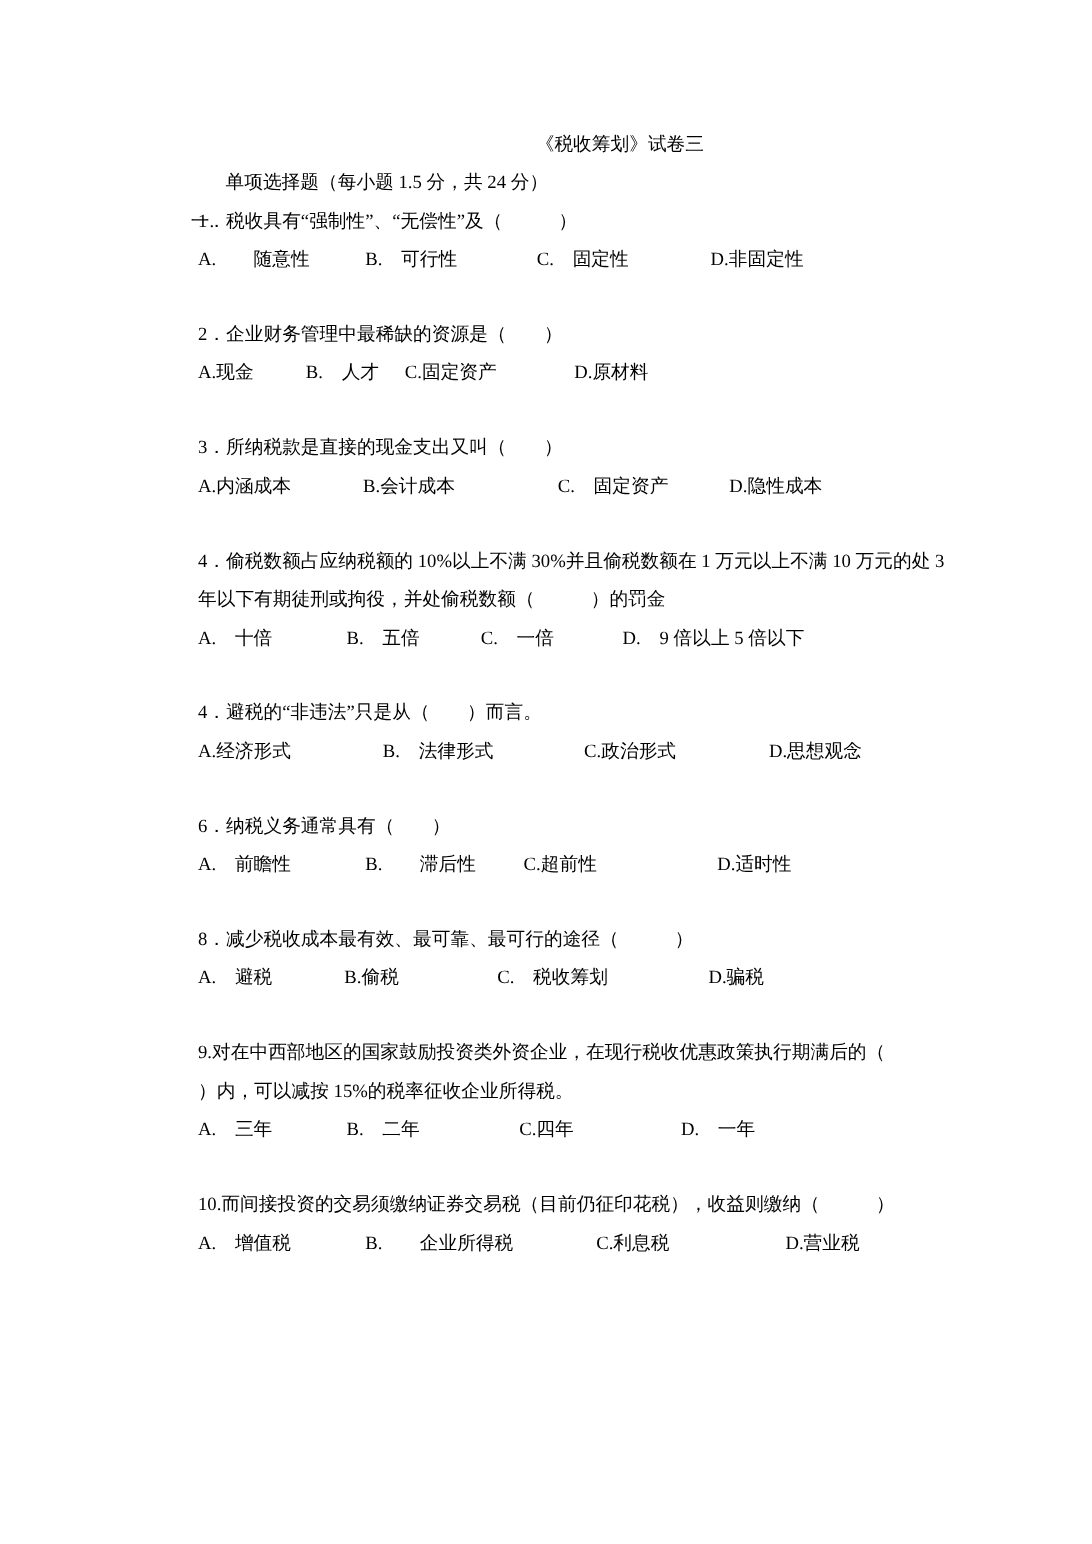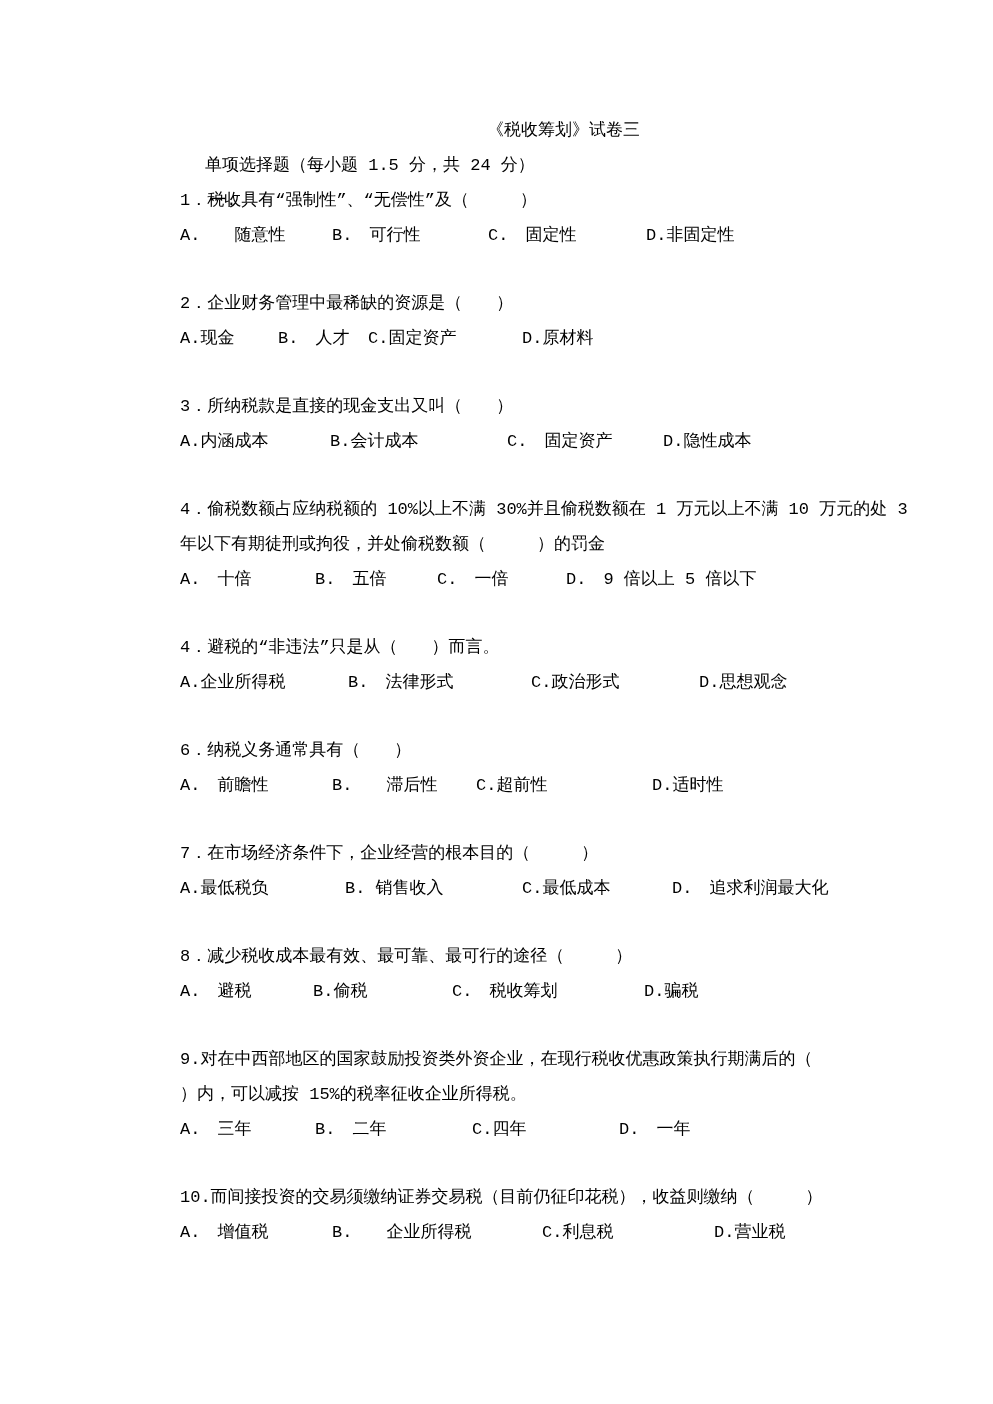--- a/index.html
+++ b/index.html
@@ -2,21 +2,21 @@
 <html><head>
 <meta charset="utf-8">
 <style>
   html,body{margin:0;padding:0;background:#ffffff;}
   .page{
     position:relative;
     width:993px;
     height:1404px;
     background:#ffffff;
     overflow:hidden;
-    font-family:Liberation Mono, monospace;
+    font-family:Liberation Serif, serif;
     font-size:17px;
     color:#000000;
   }
   .content{
     position:absolute;
     left:148px;
     top:0;
     width:714px;
   }
   .line{
@@ -100,46 +100,37 @@
         <span class="opt" style="left:0px">A.　十倍</span>
         <span class="opt" style="left:135px">B.　五倍</span>
         <span class="opt" style="left:257px">C.　一倍</span>
         <span class="opt" style="left:386px">D.　9 倍以上 5 倍以下</span>
       </div>
     </div>
 
     <div class="block">
       <div class="line">4．避税的“非违法”只是从（　　）而言。</div>
       <div class="line opts">
-        <span class="opt" style="left:0px">A.企业所得税</span>
+        <span class="opt" style="left:0px">A.经济形式</span>
         <span class="opt" style="left:168px">B.　法律形式</span>
         <span class="opt" style="left:351px">C.政治形式</span>
         <span class="opt" style="left:519px">D.思想观念</span>
       </div>
     </div>
 
     <div class="block">
       <div class="line">6．纳税义务通常具有（　　）</div>
       <div class="line opts">
         <span class="opt" style="left:0px">A.　前瞻性</span>
         <span class="opt" style="left:152px">B.　　滞后性</span>
         <span class="opt" style="left:296px">C.超前性</span>
         <span class="opt" style="left:472px">D.适时性</span>
       </div>
     </div>
 
-    <div class="block">
-      <div class="line">7．在市场经济条件下，企业经营的根本目的（　　　）</div>
-      <div class="line opts">
-        <span class="opt" style="left:0px">A.最低税负</span>
-        <span class="opt" style="left:165px">B. 销售收入</span>
-        <span class="opt" style="left:342px">C.最低成本</span>
-        <span class="opt" style="left:492px">D.　追求利润最大化</span>
-      </div>
-    </div>
 
     <div class="block">
       <div class="line">8．减少税收成本最有效、最可靠、最可行的途径（　　　）</div>
       <div class="line opts">
         <span class="opt" style="left:0px">A.　避税</span>
         <span class="opt" style="left:133px">B.偷税</span>
         <span class="opt" style="left:272px">C.　税收筹划</span>
         <span class="opt" style="left:464px">D.骗税</span>
       </div>
     </div>

